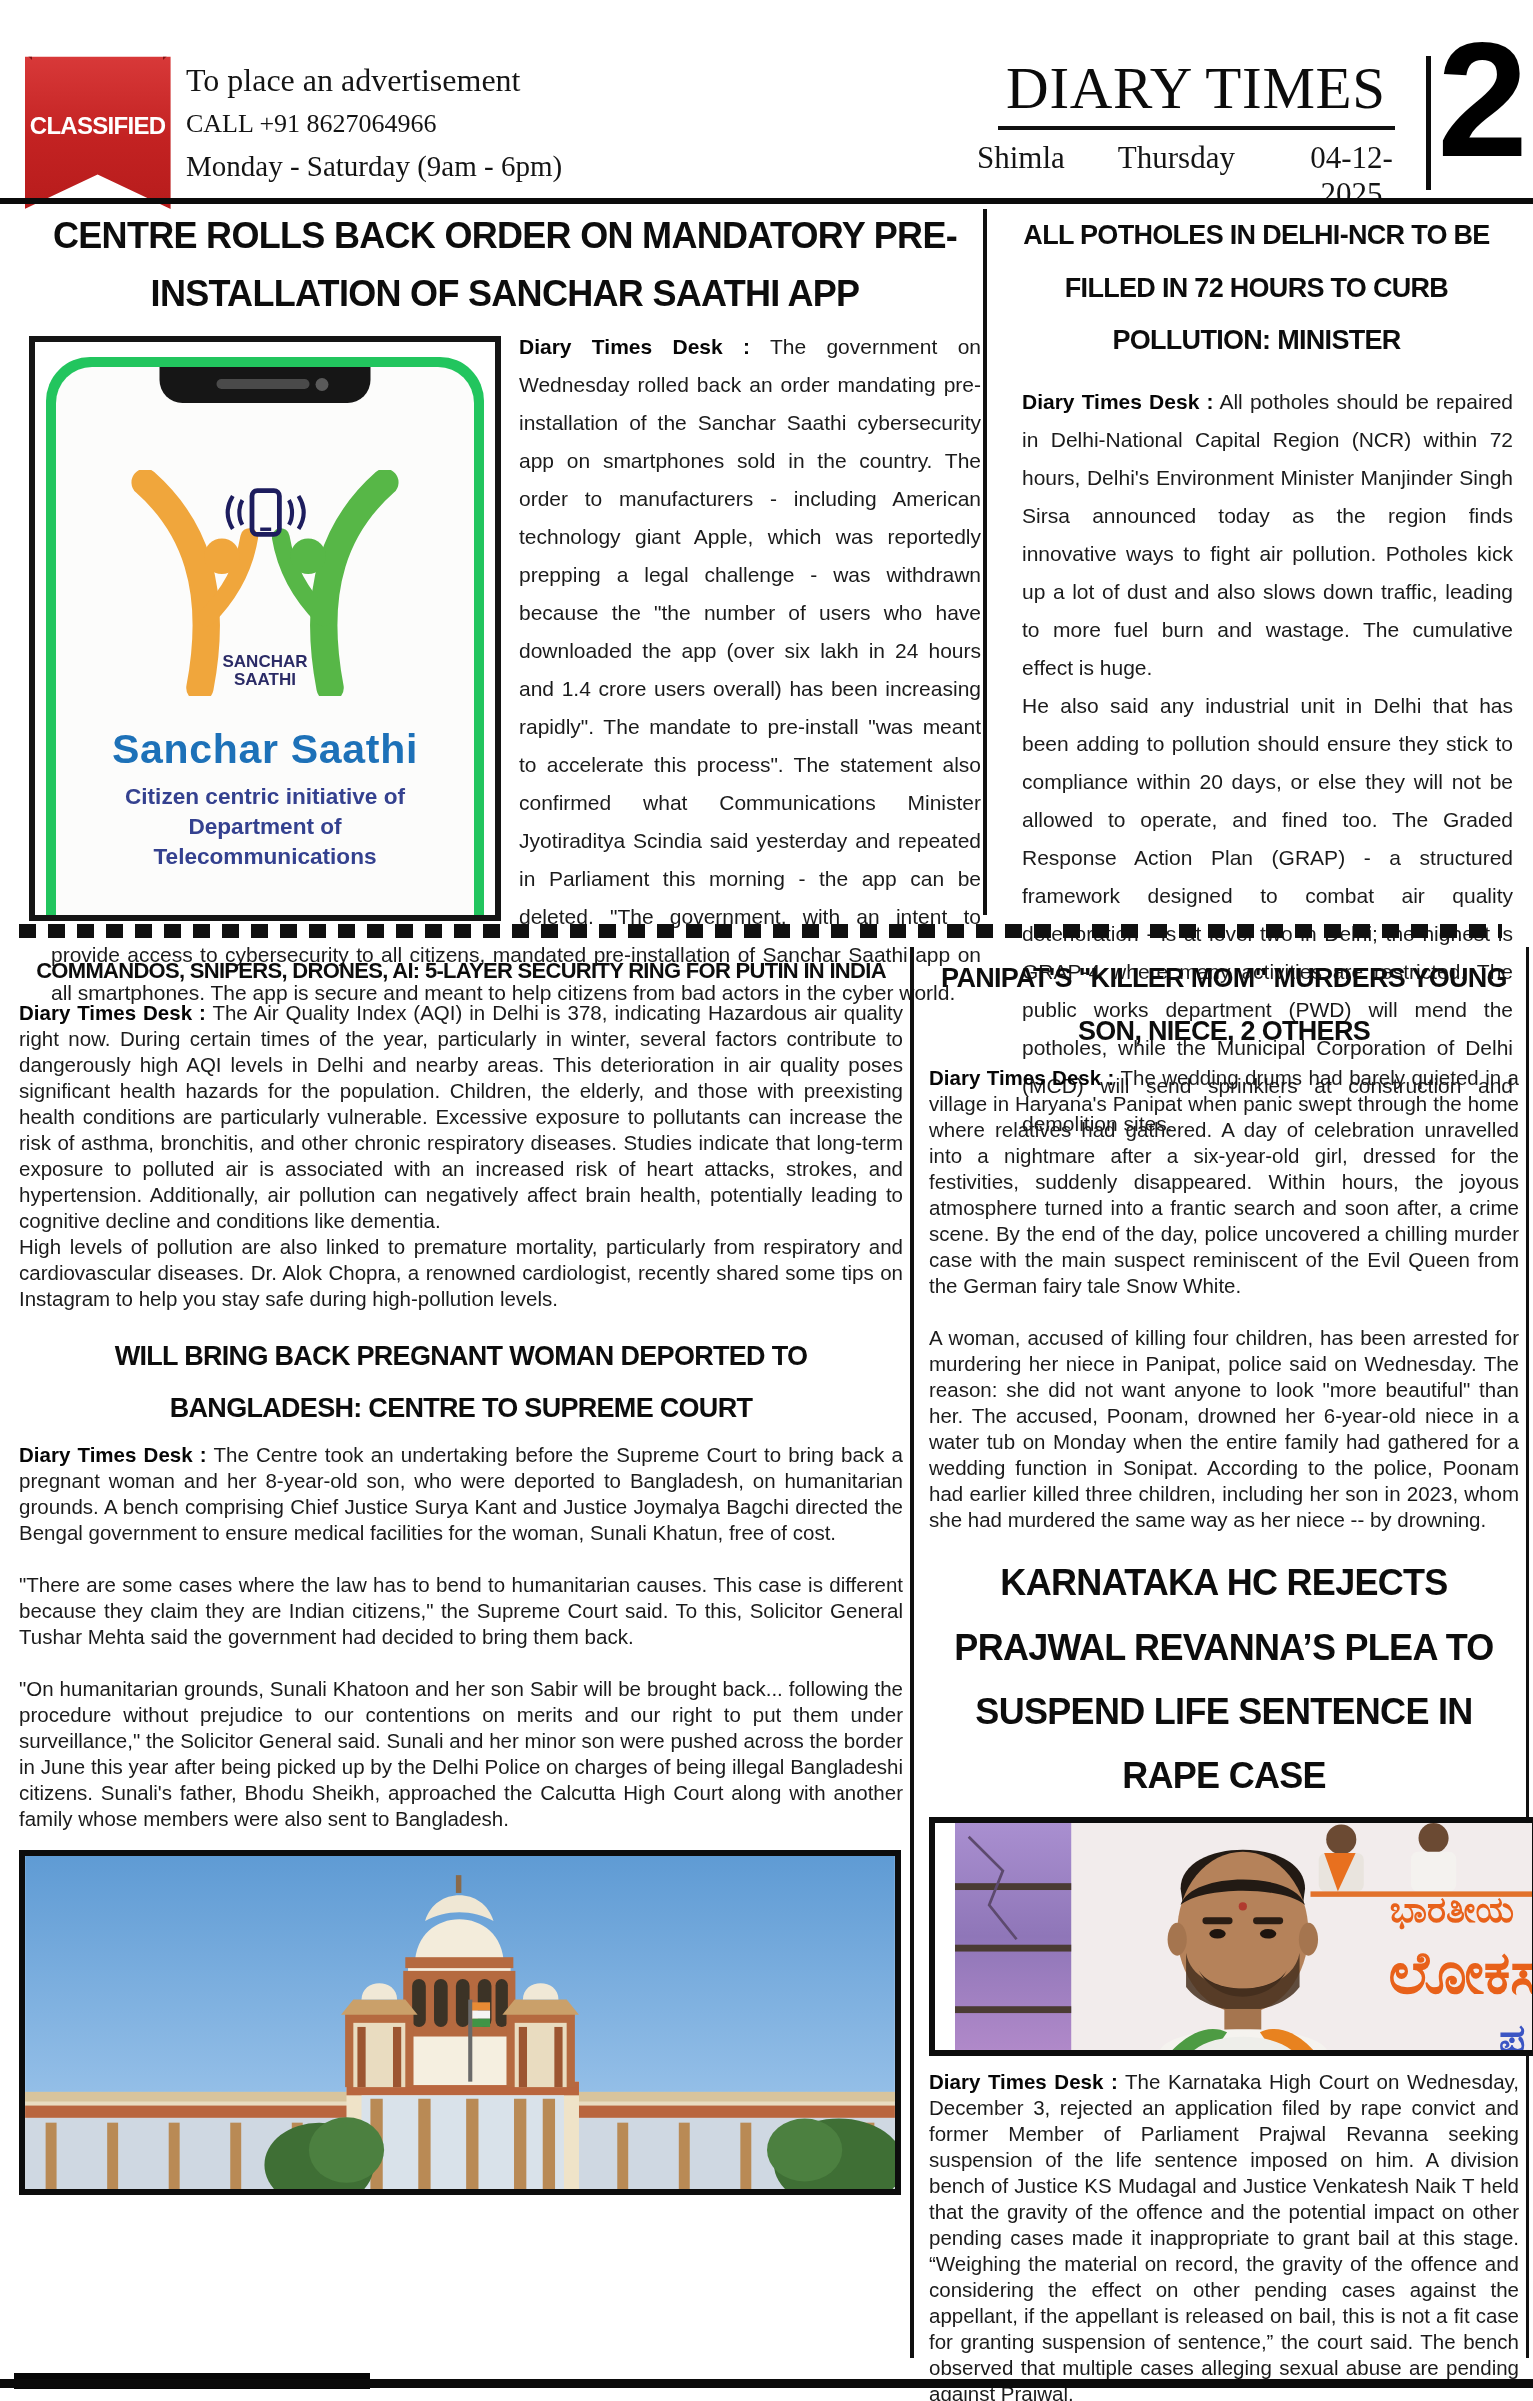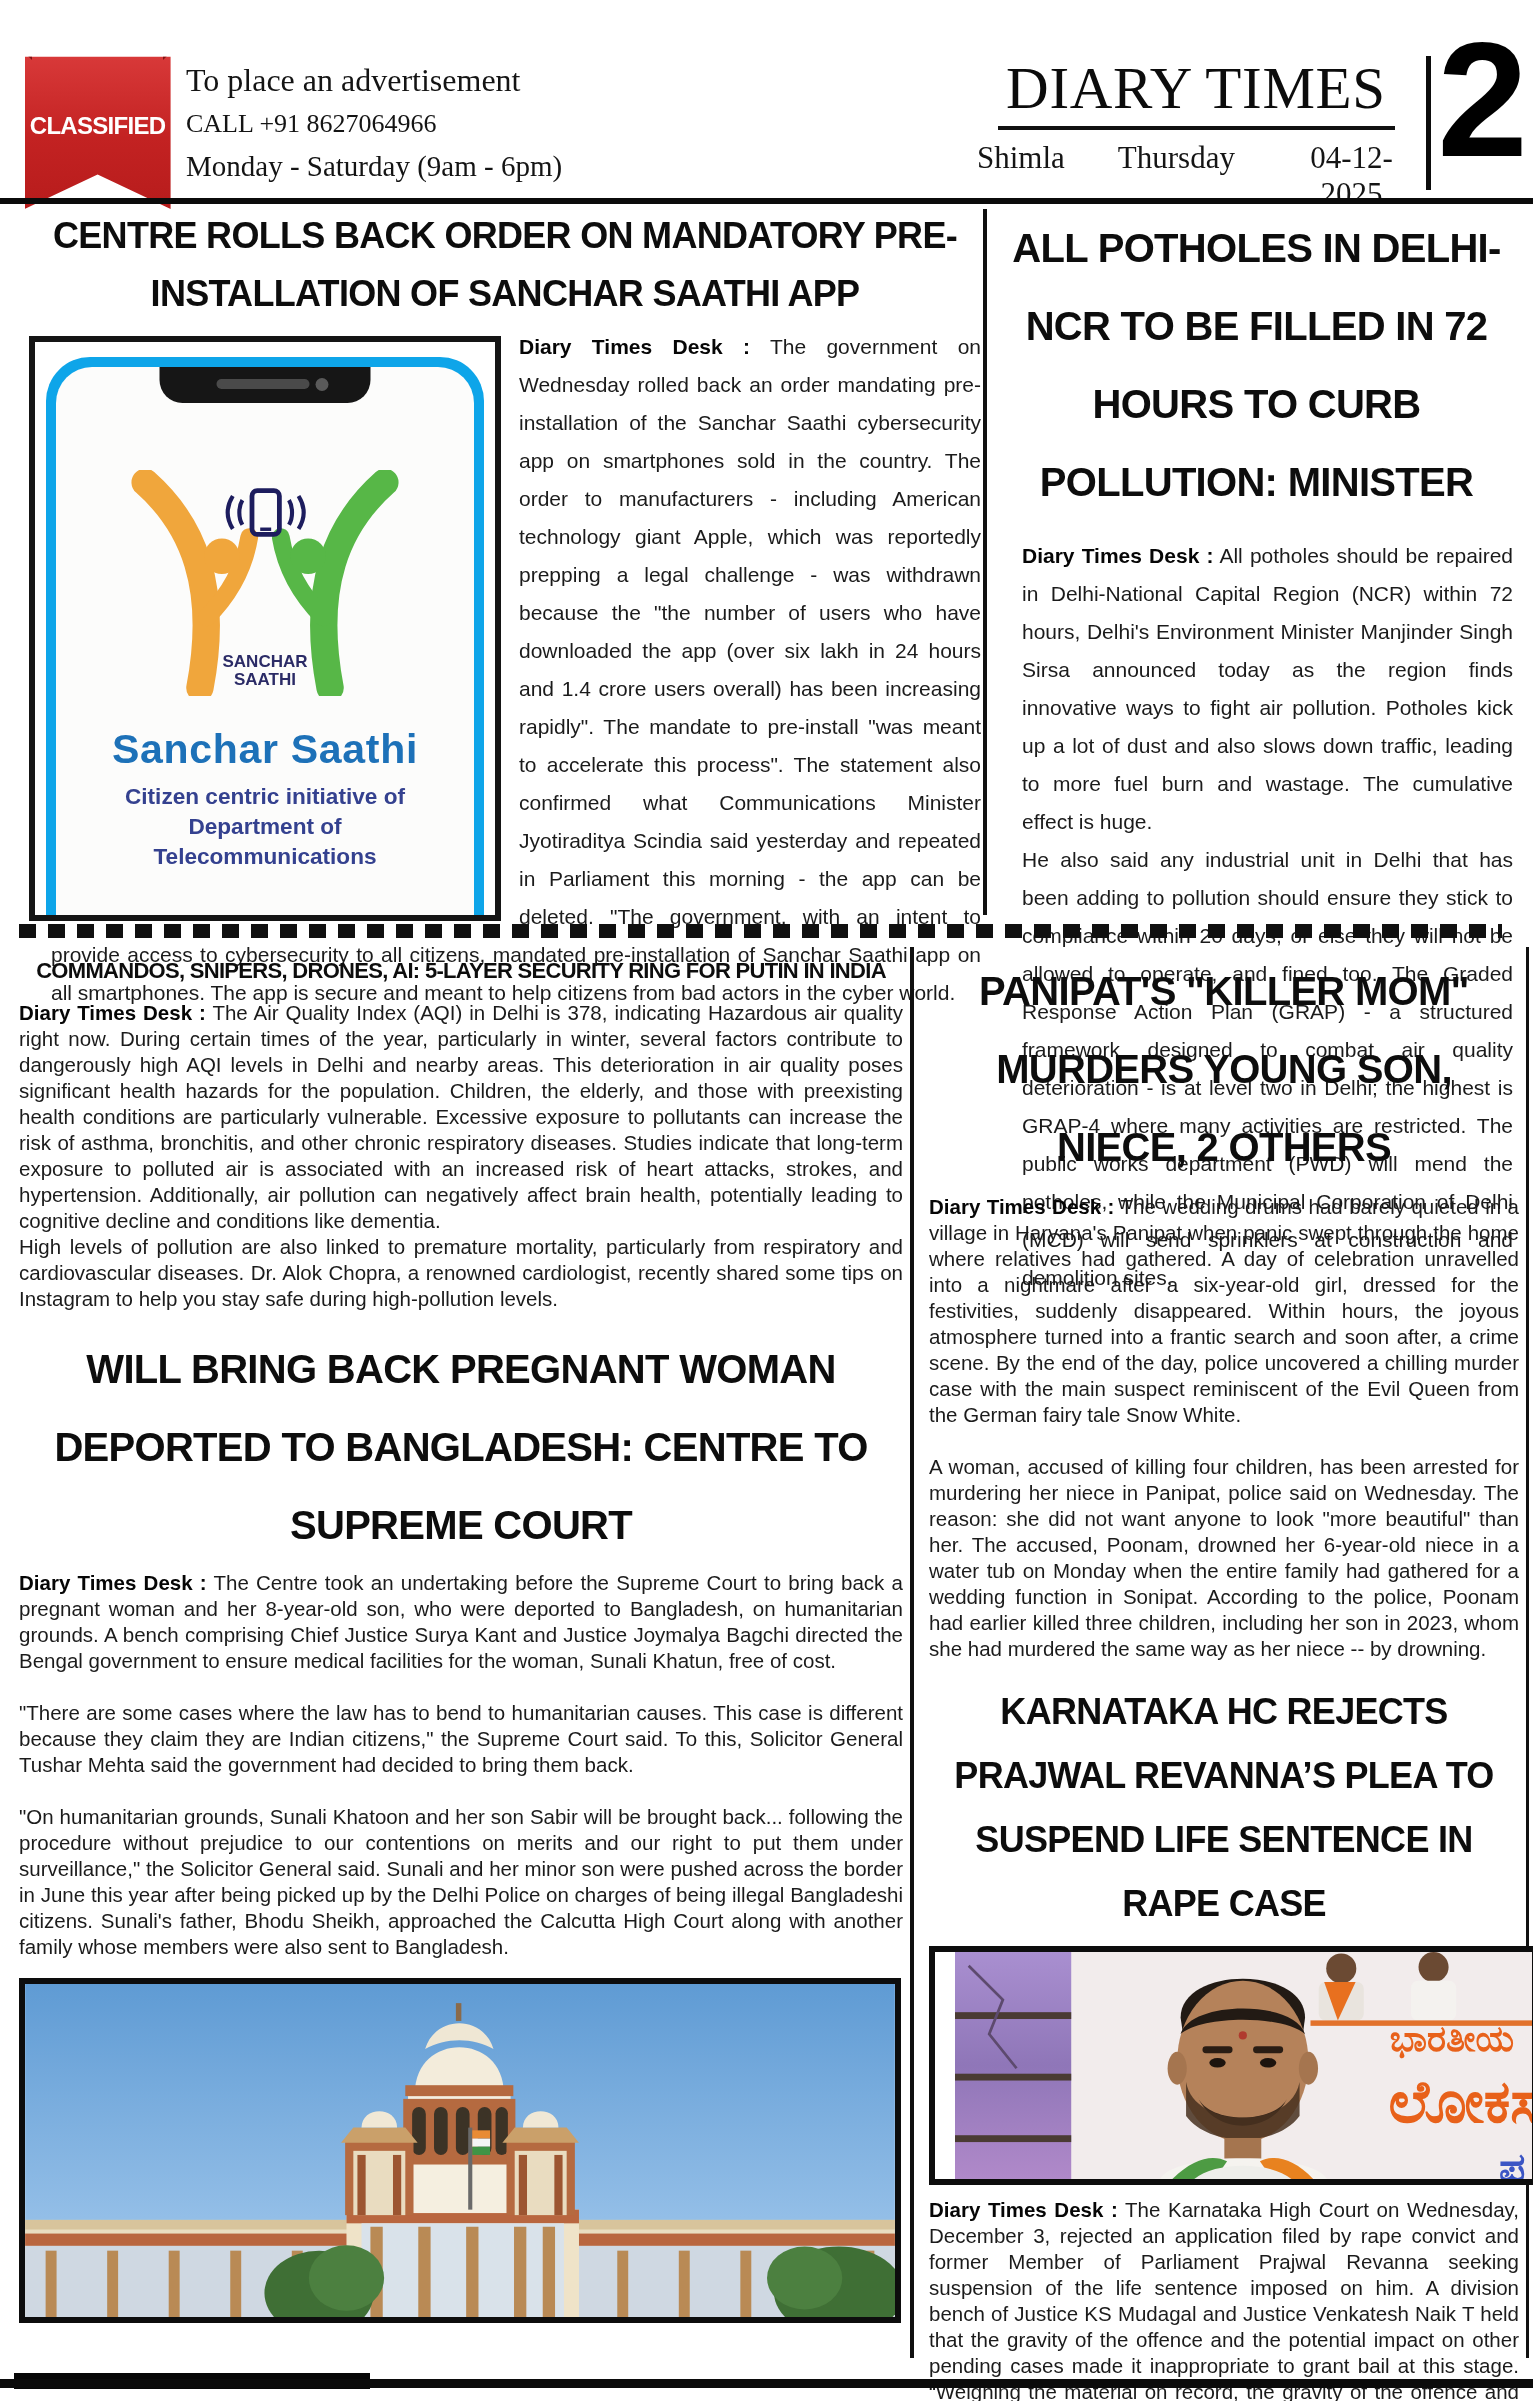--- a/index.html
+++ b/index.html
@@ -24,41 +24,41 @@
   .mast-rule{height:4.8px;background:#111;margin:5.5px 20.5px 9.6px 20.5px;}
   .mast-meta{font-family:"Liberation Serif",serif;font-size:31px;color:#151515;
              display:flex;justify-content:center;gap:53px;}
   .mast-divider{position:absolute;left:1426px;top:56px;width:4.8px;height:134px;background:#0c0c0c;}
   .page-num{position:absolute;left:1433px;top:18px;width:99px;text-align:center;
             font-size:163px;font-weight:900;line-height:1;color:#000;}
   .hdr-rule{position:absolute;left:0;top:198px;width:1533px;height:6.2px;background:#0b0b0b;}
   
   .headline{font-weight:800;color:#0d0d0d;text-align:center;letter-spacing:-0.7px;}
   .hl-a{font-size:36px;line-height:1.62;}
-  .hl-b{font-size:40px;line-height:1.95;}
+  .hl-b{font-size:27px;line-height:1.95;}
   .hl-c{font-size:36px;line-height:1.78;}
   .body-p{margin:0;text-align:justify;color:#1b1b1b;}
   .top-body{font-size:21px;line-height:38px;padding-left:22px;}
   .bot-body{font-size:20.5px;line-height:26px;}
   .byline{font-weight:bold;color:#060606;}
   .pgap{height:26px;}
   
   .col-top-left{position:absolute;left:29px;top:207px;width:952px;}
   .col-top-right{position:absolute;left:1000px;top:209px;width:513px;}
   .v-divider-top{position:absolute;left:983px;top:209px;width:4.1px;height:706px;background:#101010;}
   .dotted-divider{position:absolute;left:19px;top:924px;width:1483px;height:14.4px;
       background:repeating-linear-gradient(90deg,#101010 0 17px,transparent 17px 29px);}
   .col-bot-left{position:absolute;left:19px;top:950px;width:884px;}
   .col-bot-right{position:absolute;left:929px;top:952px;width:590px;}
   .v-divider-bot{position:absolute;left:910px;top:947px;width:4.1px;height:1411px;background:#101010;}
   .v-border-right{position:absolute;left:1526px;top:947px;width:3.4px;height:1411px;background:#101010;}
   
   .phone-figure{float:left;width:460px;height:573px;border:6.2px solid #151515;background:#fff;
                 margin:8.2px 18px 4.1px 0;position:relative;overflow:hidden;}
-  .phone-body{position:absolute;left:11px;right:11px;top:15px;bottom:0;background:#0ea5e9;
+  .phone-body{position:absolute;left:11px;right:11px;top:15px;bottom:0;background:#22c55e;
               border-radius:44px 44px 0 0;}
   .phone-screen{position:absolute;left:9.6px;right:9.6px;top:9.6px;bottom:0;background:#fcfcfb;
               border-radius:36px 36px 0 0;}
   .phone-notch{position:absolute;left:50%;top:0;transform:translateX(-50%);width:211px;height:36px;
               background:#161616;border-radius:0 0 23px 23px;}
   .notch-speaker{position:absolute;left:57px;top:12.3px;width:93px;height:10.3px;background:#4a4a4a;border-radius:5.5px;}
   .notch-camera{position:absolute;right:42px;top:11px;width:13px;height:13px;background:#5a5a5a;border-radius:50%;}
   .logo-wrap{position:absolute;left:0;right:0;top:103px;text-align:center;}
   .logo-svg{width:322px;height:226px;}
   .logo-caption{margin-top:-45px;font-weight:bold;font-size:17px;line-height:18.5px;color:#2b2b66;letter-spacing:0;}

